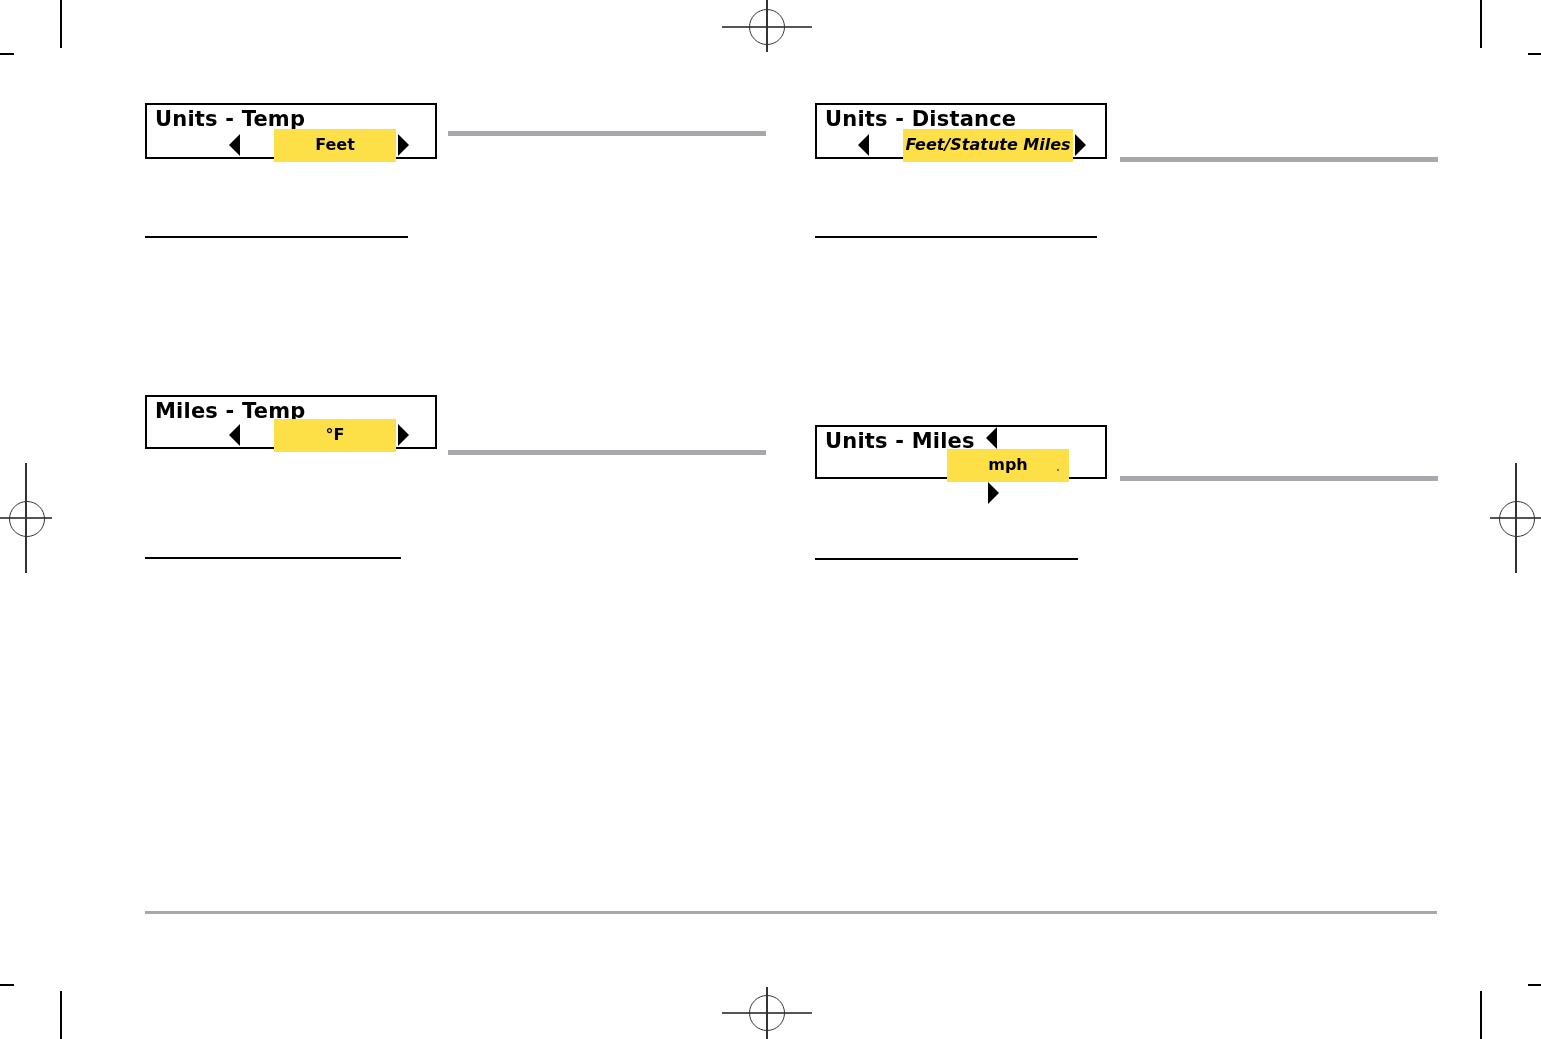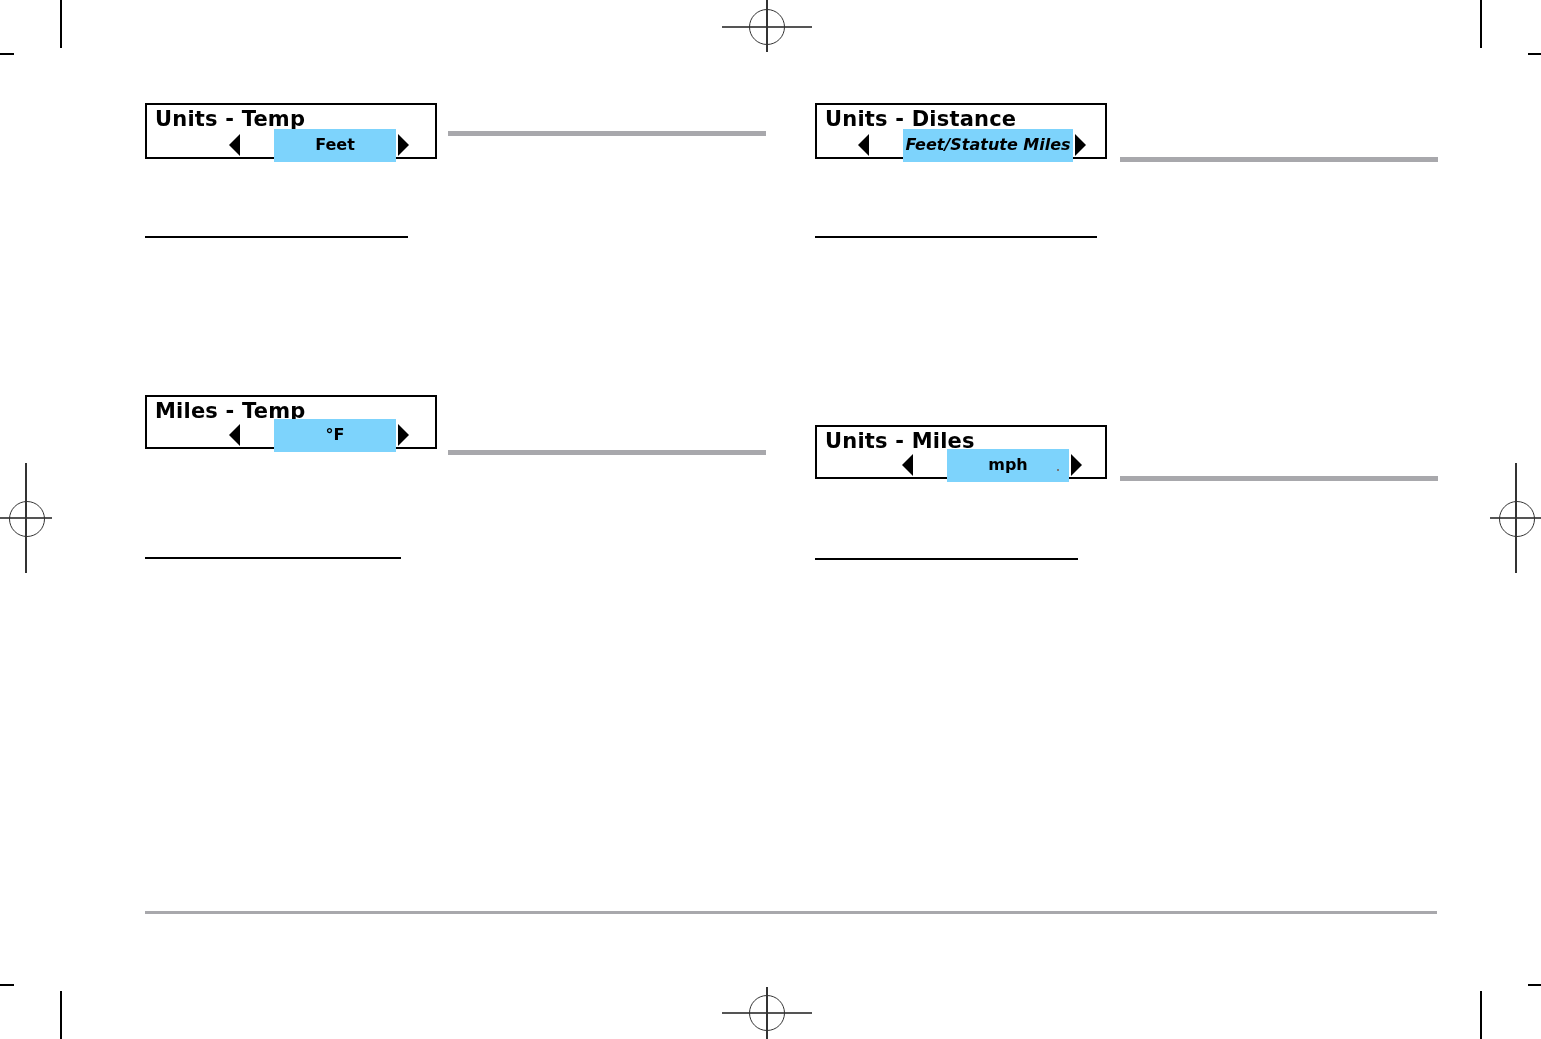--- a/index.html
+++ b/index.html
@@ -80,21 +80,21 @@
     border-right: 11px solid #000000;
     margin-right: 2px;
   }
   .arrow-right {
     border-top: 11px solid transparent;
     border-bottom: 11px solid transparent;
     border-left: 11px solid #000000;
     margin-left: 2px;
   }
   .value-bar {
-    background: #7dd3fc;
+    background: #fde047;
     color: #000000;
     font-family: "DejaVu Sans", sans-serif;
     font-weight: bold;
     font-size: 16px;
     text-align: center;
     line-height: 22px;
     height: 33px;
     white-space: nowrap;
     flex: 0 0 auto;
     display: flex;
@@ -176,21 +176,21 @@
     <span class="arrow arrow-left"></span>
     <span class="value-bar" style="width:122px;">°F</span>
     <span class="arrow arrow-right"></span>
   </div>
 </div>
 <div class="rule rule-gray" style="left:448px; top:450px; width:318px; height:5px;"></div>
 <div class="rule rule-black" style="left:145px; top:557px; width:256px; height:2px;"></div>
 
 <div class="panel" style="left:815px; top:425px; width:292px; height:54px;">
   <div class="panel-title">Units - Miles</div>
-  <div class="selector" style="left:75px; top:26px; width:200px; height:24px;">
+  <div class="selector" style="left:75px; top:26px; width:200px; height:24px;flex-direction:column;">
     <span class="arrow arrow-left"></span>
     <span class="value-bar" style="width:122px;">mph</span>
     <span class="arrow arrow-right"></span>
   </div>
   <div class="speck" style="left:240px; top:42px;"></div>
 </div>
 <div class="rule rule-gray" style="left:1120px; top:476px; width:318px; height:5px;"></div>
 <div class="rule rule-black" style="left:815px;  top:558px; width:263px; height:2px;"></div>
 
 <div class="rule rule-gray" style="left:145px; top:911px; width:1292px; height:3px;"></div>

